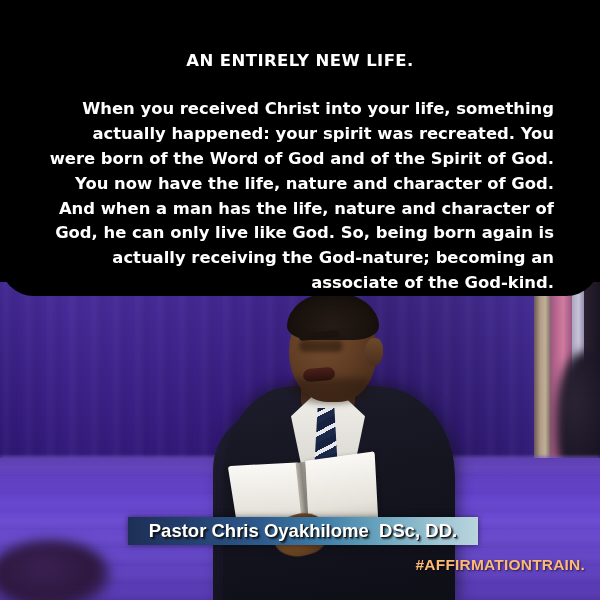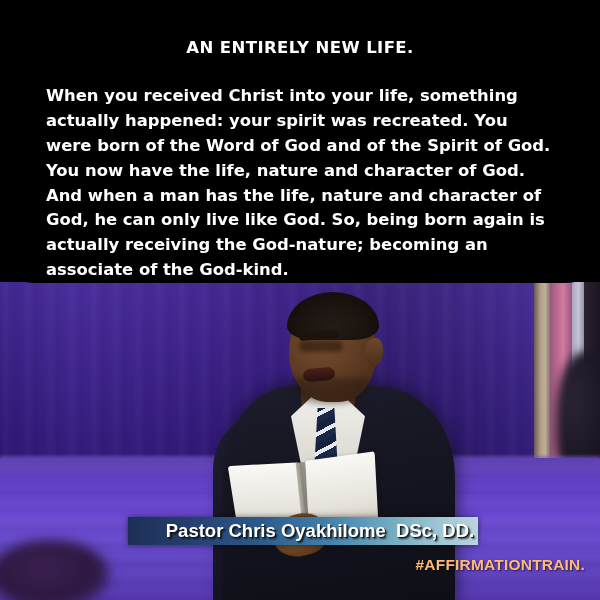--- a/index.html
+++ b/index.html
@@ -254,21 +254,21 @@
     position:absolute; inset:0;
     background: repeating-linear-gradient(0deg,
       rgba(255,255,255,0.012) 0px,
       rgba(0,0,0,0.012) 2px);
     pointer-events:none;
   }
 
   
   .text-panel {
     position: absolute;
-    left: 0; top: 0;
+    left: 0; top: 13px;
     width: 600px;
     height: 283px;
     background: #000000;
     border-radius: 0 0 34px 34px;
     z-index: 5;
     text-align: center;
     color: #ffffff;
   }
   .quote-title {
     margin: 0;
@@ -279,21 +279,21 @@
     line-height: 1.2;
     color: #ffffff;
   }
   .quote-body {
     margin: 0;
     padding: 26px 46px 0 46px;
     font-size: 16.4px;
     font-weight: bold;
     line-height: 1.52;
     color: #ffffff;
-    text-align: left;
+    text-align: right;
   }
 
   
   .name-banner {
     position: absolute;
     left: 128px;
     top: 517px;
     width: 350px;
     height: 28px;
     z-index: 8;
@@ -313,21 +313,20 @@
     text-align: center;
     font-family: "Liberation Sans", sans-serif;
     font-size: 18.5px;
     font-weight: bold;
     color: #ffffff;
     line-height: 28px;
     white-space: pre;
     text-shadow:
       1px 1px 0 #1a1a1a,
       2px 2px 2px rgba(0,0,0,.75);
-    margin-left: 17px;
   }
 
   
   .hashtag {
     position: absolute;
     right: 15px;
     top: 556px;
     z-index: 8;
     font-family: "Liberation Sans", sans-serif;
     font-size: 15.5px;

